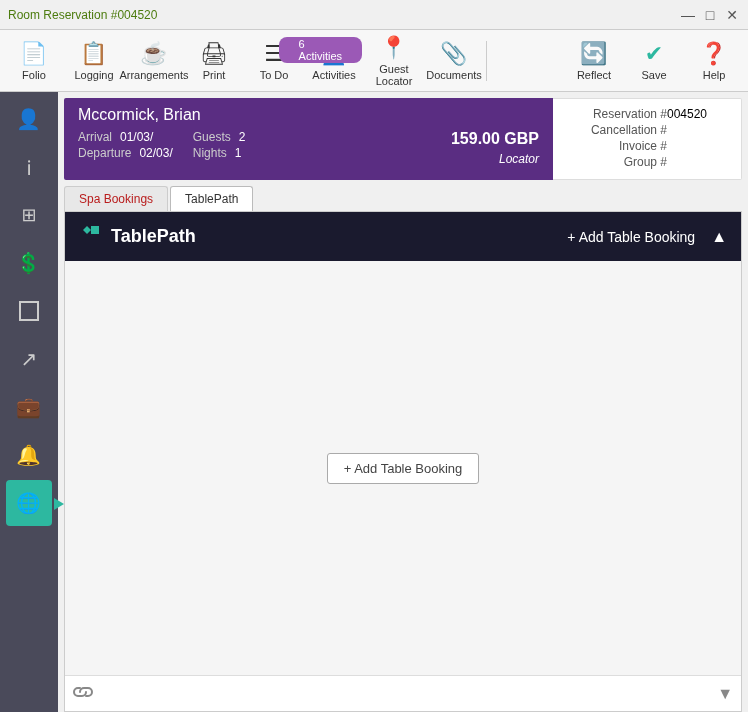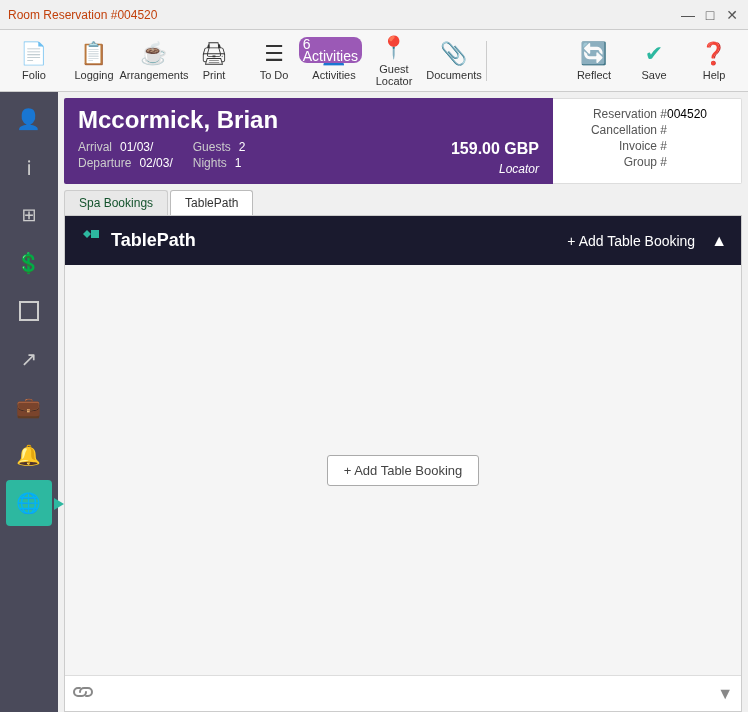--- a/index.html
+++ b/index.html
@@ -17,21 +17,21 @@
       background: #f0f0f0;
       height: 30px;
       display: flex;
       align-items: center;
       justify-content: space-between;
       padding: 0 8px;
       border-bottom: 1px solid #ccc;
     }
     .title-bar-title {
       font-size: 12px;
-      color: #c2410c;
+      color: #4d7c0f;
     }
     .title-bar-controls {
       display: flex;
       gap: 6px;
     }
     .title-bar-btn {
       width: 16px;
       height: 16px;
       background: none;
       border: none;
@@ -87,22 +87,22 @@
     }
 
     
     .activity-badge {
       position: absolute;
       top: 4px;
       right: 2px;
       background: #9b59b6;
       color: white;
       border-radius: 8px;
-      font-size: 14px;
-      padding: 1px 4px;
+      font-size: 11px;
+      padding: 1px 20px;
       line-height: 12px;
     }
 
     
     .main-layout {
       display: flex;
       height: calc(712px - 30px - 62px);
     }
 
     
@@ -147,22 +147,22 @@
 
     
     .content-area {
       flex: 1;
       display: flex;
       flex-direction: column;
       background: #f0f0f0;
       overflow: hidden;
     }
     .guest-name {
-      font-size: 24px;
-      font-weight: bold;
+      font-size: 16px;
+      font-weight: normal;
       margin-bottom: 6px;
     }
     .guest-details {
       display: flex;
       gap: 20px;
       font-size: 12px;
     }
     .guest-detail-row {
       display: flex;
       flex-direction: column;
@@ -229,21 +229,21 @@
       gap: 2px;
     }
     .tab {
       padding: 5px 14px;
       cursor: pointer;
       border: 1px solid #ccc;
       border-bottom: none;
       background: #e8e8e8;
       border-radius: 3px 3px 0 0;
       font-size: 12px;
-      color: #14532d;
+      color: #b91c1c;
     }
     .tab.active {
       background: white;
       color: #333;
       font-weight: 500;
       border-color: #bbb;
     }
 
     
     .booking-area {

